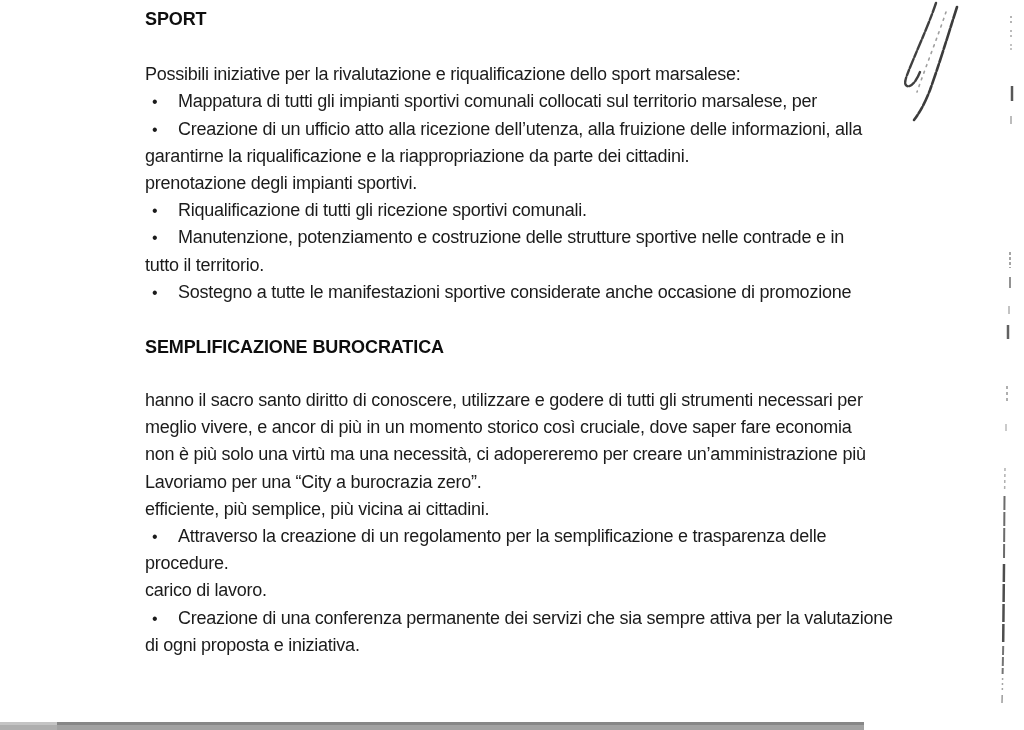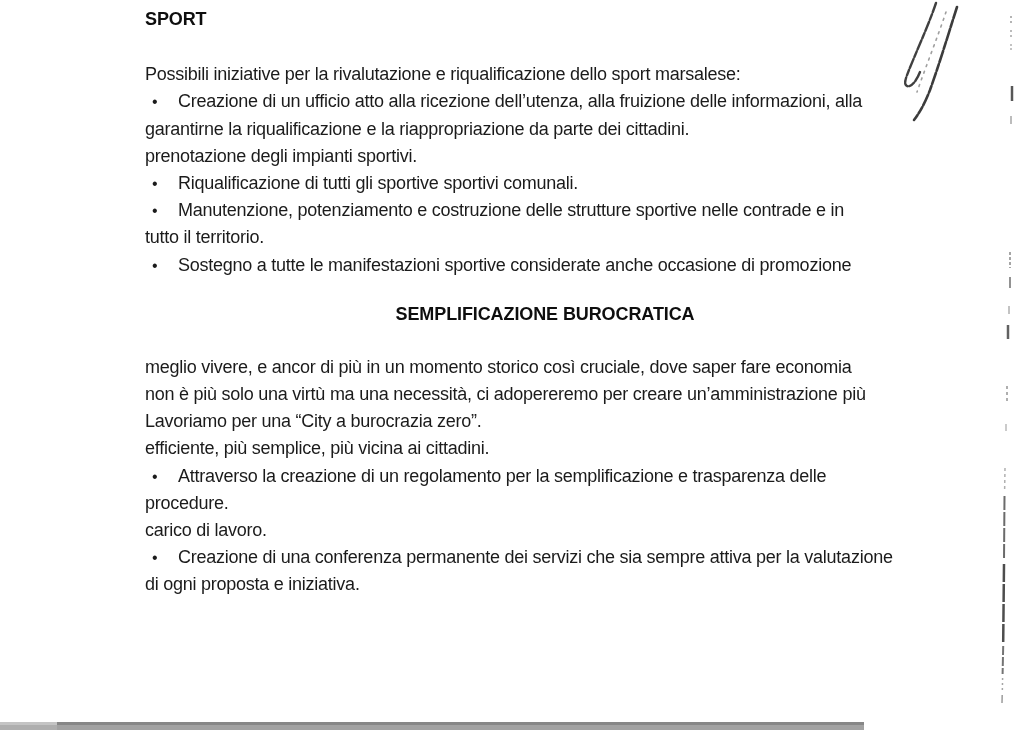--- a/index.html
+++ b/index.html
@@ -28,23 +28,22 @@
     line-height: 27.2px;
     white-space: nowrap;
   }
   .heading {
     font-weight: bold;
     color: #0e0e0e;
     letter-spacing: -0.1px;
     margin-bottom: 28px;
   }
   .section:nth-child(2) .heading {
-    margin-top: 22px;
+    margin-top: 28px;
     margin-bottom: 26px;
-    text-align: center;
   }
   .bullet {
     display: inline-block;
     width: 26px;
     margin-left: 7px;
     font-size: 16px;
   }
   .artifact-overlay {
     position: absolute;
     left: 0; top: 0;
@@ -66,30 +65,32 @@
 </style>
 </head>
 <body>
 
 <div class="page">
 
   <div class="content">
       <div class="section">
         <div class="line heading">SPORT</div>
         <div class="line">Possibili iniziative per la rivalutazione e riqualificazione dello sport marsalese:</div>
+        <div class="line"><span class="bullet">•</span><span>Mappatura di tutti gli impianti sportivi comunali collocati sul territorio marsalese, per</span></div>
         <div class="line"><span class="bullet">•</span><span>Creazione di un ufficio atto alla ricezione dell’utenza, alla fruizione delle informazioni, alla</span></div>
         <div class="line">garantirne la riqualificazione e la riappropriazione da parte dei cittadini.</div>
         <div class="line">prenotazione degli impianti sportivi.</div>
-        <div class="line"><span class="bullet">•</span><span>Riqualificazione di tutti gli sportive sportivi comunali.</span></div>
+        <div class="line"><span class="bullet">•</span><span>Riqualificazione di tutti gli ricezione sportivi comunali.</span></div>
         <div class="line"><span class="bullet">•</span><span>Manutenzione, potenziamento e costruzione delle strutture sportive nelle contrade e in</span></div>
         <div class="line">tutto il territorio.</div>
         <div class="line"><span class="bullet">•</span><span>Sostegno a tutte le manifestazioni sportive considerate anche occasione di promozione</span></div>
       </div>
       <div class="section">
         <div class="line heading">SEMPLIFICAZIONE BUROCRATICA</div>
+        <div class="line">hanno il sacro santo diritto di conoscere, utilizzare e godere di tutti gli strumenti necessari per</div>
         <div class="line">meglio vivere, e ancor di più in un momento storico così cruciale, dove saper fare economia</div>
         <div class="line">non è più solo una virtù ma una necessità, ci adopereremo per creare un’amministrazione più</div>
         <div class="line">Lavoriamo per una “City a burocrazia zero”.</div>
         <div class="line">efficiente, più semplice, più vicina ai cittadini.</div>
         <div class="line"><span class="bullet">•</span><span>Attraverso la creazione di un regolamento per la semplificazione e trasparenza delle</span></div>
         <div class="line">procedure.</div>
         <div class="line">carico di lavoro.</div>
         <div class="line"><span class="bullet">•</span><span>Creazione di una conferenza permanente dei servizi che sia sempre attiva per la valutazione</span></div>
         <div class="line">di ogni proposta e iniziativa.</div>
       </div>

